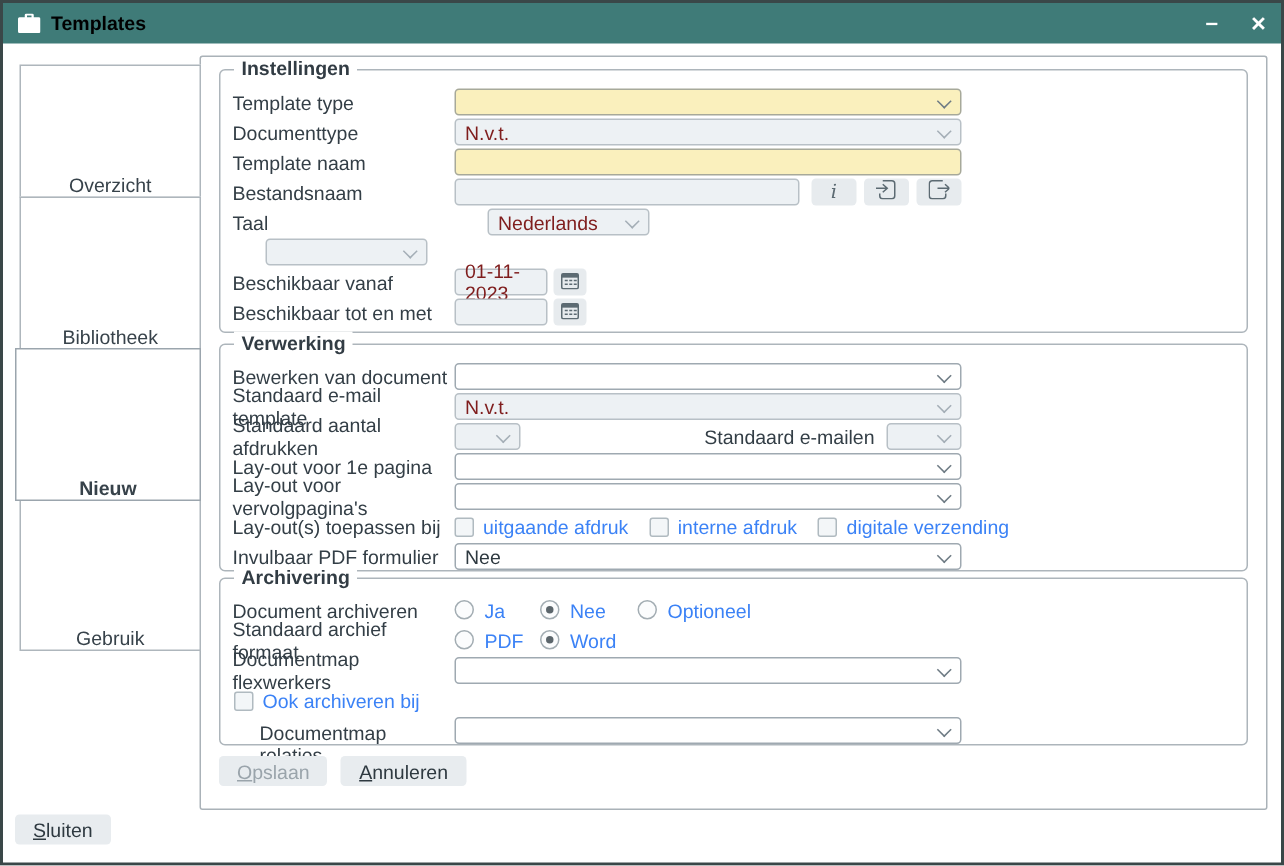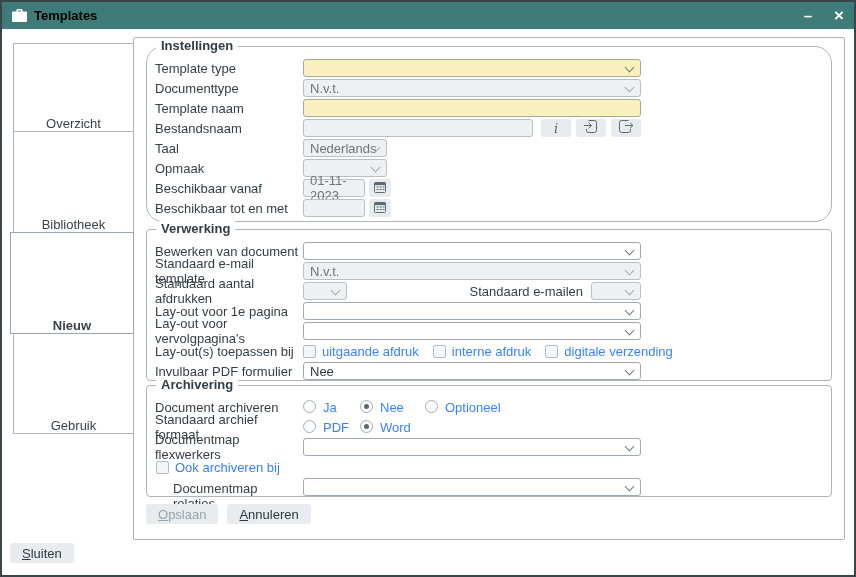--- a/index.html
+++ b/index.html
@@ -49,23 +49,23 @@
     background:#fff; display:flex; align-items:center; padding:0 6px;
     font-size:13px; position:relative; color:#2e3940;
   }
   .combo { padding-right:20px; }
   .combo::after {
     content:""; position:absolute; right:7px; top:4px; width:6px; height:6px;
     border-right:1.6px solid #6e7b84; border-bottom:1.6px solid #6e7b84; transform:rotate(45deg);
   }
   .wide { width:338px; }
   .req { background:#faf0bd; border-color:#a7a99a; }
-  .dis { background:#edf1f4; color:#737373; border-color:#b8c0c6; }
+  .dis { background:#edf1f4; color:#7f1d1d; border-color:#b8c0c6; }
   .dis.combo::after { border-color:#a4aeb6; }
-  .w84 { width:84px; } .w62 { width:62px; } .w44 { width:44px; } .w50 { width:50px; }
+  .w84 { width:108px;margin-left:22px; } .w62 { width:62px; } .w44 { width:44px; } .w50 { width:50px; }
   .w230 { width:230px; }
   
   .mini-btn {
     box-sizing:border-box; height:18px; width:30px; margin-left:5px; border:none; border-radius:3px;
     background:#e7ebee; display:flex; align-items:center; justify-content:center;
     color:#5c6a72; font-size:12px; cursor:default; padding:0;
   }
   .cal-btn { width:22px; margin-left:4px; }
   .info-i { font-family:"DejaVu Serif", serif; font-style:italic; font-size:13px; }
   
@@ -121,21 +121,21 @@
   </div>
   <div class="tab selected" style="top:230px; height:102px;">
     <span>Nieuw</span>
   </div>
   <div class="tab" style="top:331px; height:101px;">
     <span>Gebruik</span>
   </div>
 
   <div class="panel">
 
-    <div class="group" style="top:8px; height:176px;border-radius:17px;">
+    <div class="group" style="top:8px; height:176px;">
       <span class="legend">Instellingen</span>
       <div class="rows">
         <div class="row">
           <span class="lbl">Template type</span>
           <div class="field combo req wide">
             <span></span>
           </div>
         </div>
         <div class="row">
           <span class="lbl">Documenttype</span>
@@ -174,21 +174,20 @@
             </span>
           </button>
         </div>
         <div class="row">
           <span class="lbl">Taal</span>
           <div class="field combo dis w84">
             <span>Nederlands</span>
           </div>
         </div>
         <div class="row">
-          <span class="lbl">Opmaak</span>
           <div class="field combo dis w84">
             <span></span>
           </div>
         </div>
         <div class="row">
           <span class="lbl">Beschikbaar vanaf</span>
           <div class="field dis w62">
             <span>01-11-2023</span>
           </div>
           <button class="mini-btn cal-btn">

